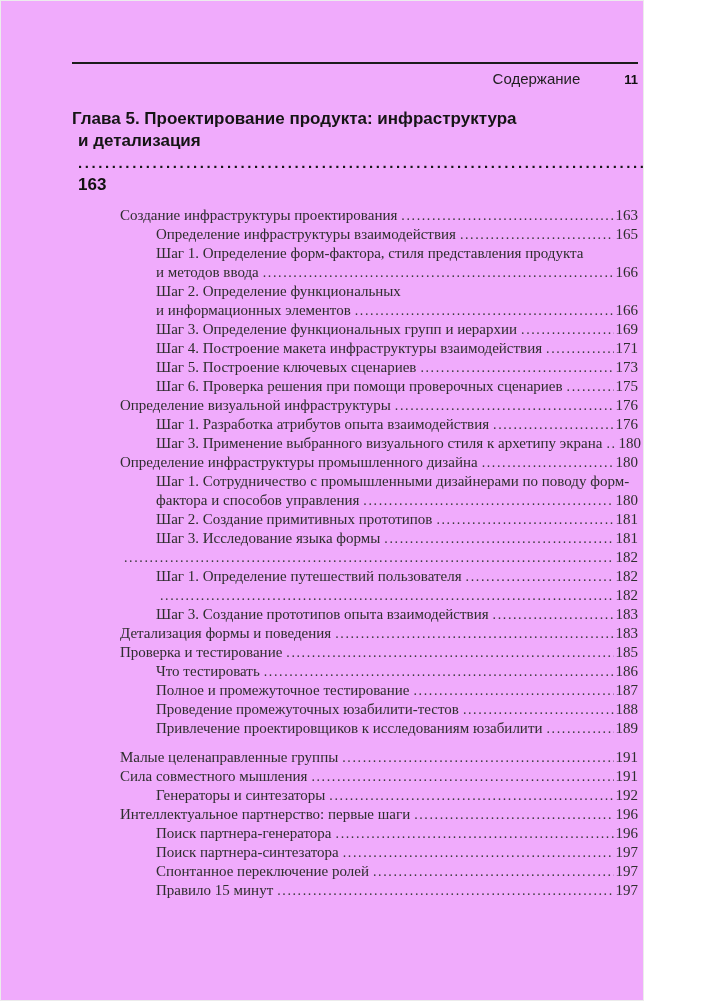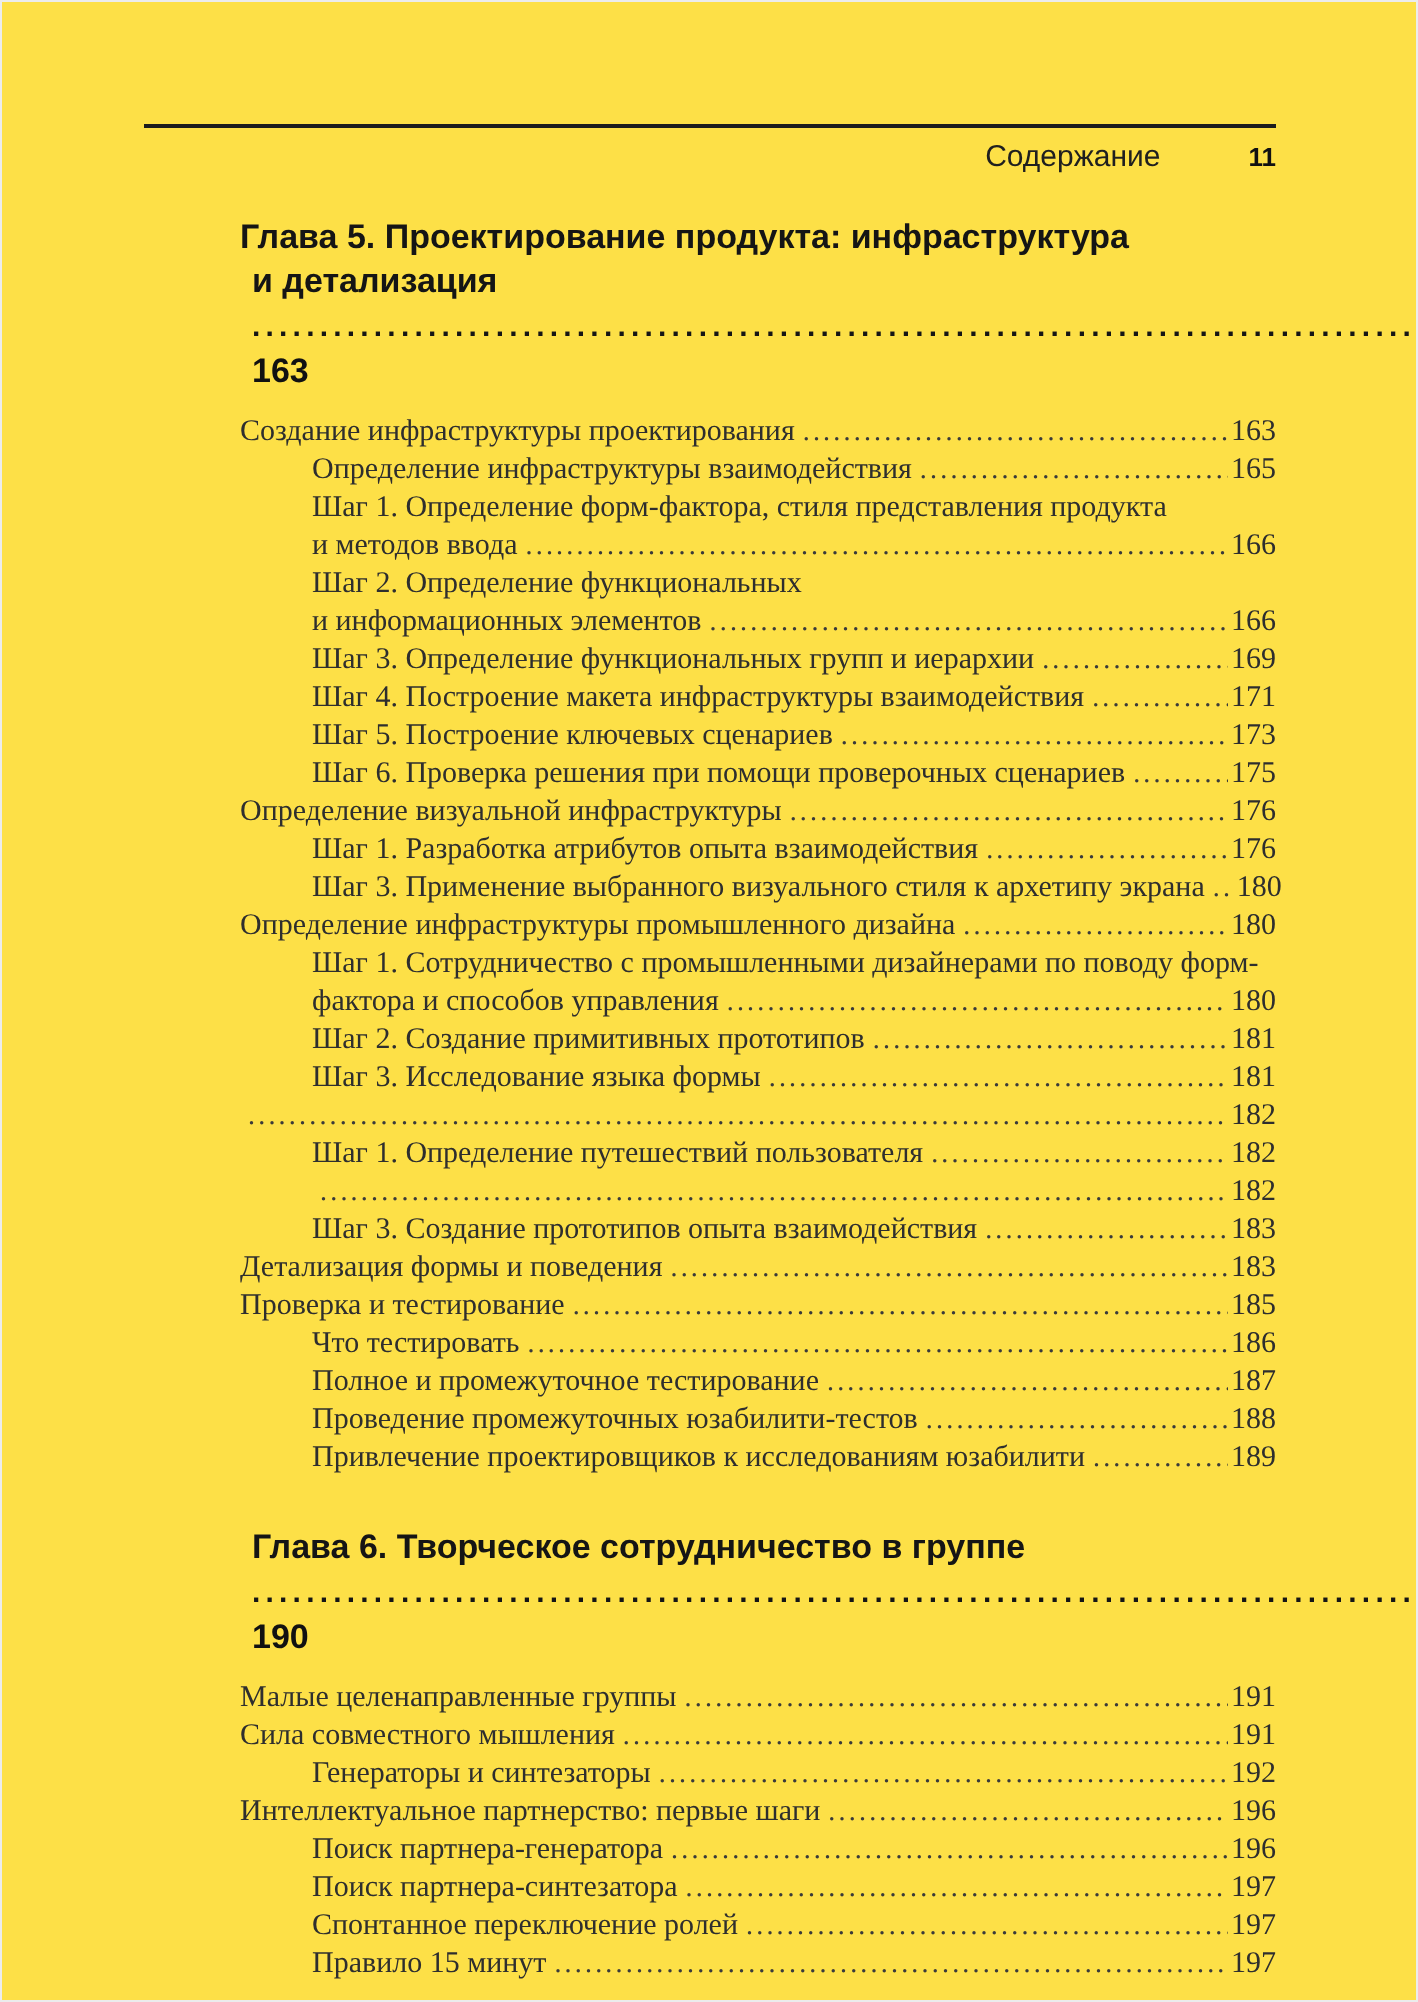--- a/index.html
+++ b/index.html
@@ -1,20 +1,20 @@
 <!DOCTYPE html>
 <html><head>
 <meta charset="utf-8">
 <style>
   html, body { margin: 0; padding: 0; background: #ffffff; }
   .page {
     position: relative;
-    width: 709px;
+    width: 644px;
     height: 1001px;
-    background: #fde047;
+    background: #f0abfc;
     box-shadow: inset 0 0 0 1px #ececec;
     font-family: "Liberation Serif", "DejaVu Serif", serif;
     color: #2e2e2e;
     overflow: hidden;
   }
   .content {
     position: absolute;
     left: 72px;
     top: 62px;
     width: 566px;
@@ -42,21 +42,21 @@
   .chapter-heading {
     font-family: "Liberation Sans", sans-serif;
     font-weight: bold;
     font-size: 17px;
     line-height: 22px;
     color: #151515;
     margin: 0;
   }
   .chapter:nth-of-type(1) .chapter-heading { margin-top: 21px; }
   .chapter:nth-of-type(2) .chapter-heading { margin-top: 24px; }
-  .heading-line { display: block; margin-left: 48px; }
+  .heading-line { display: block; }
   .heading-line.has-leader { display: flex; align-items: baseline; flex-direction: column; }
   .entries { margin-top: 10px; margin-left: 48px; }
   .entry {
     font-size: 15px;
     line-height: 19px;
     color: #2e2e2e;
   }
   .entry.lvl1 { padding-left: 36px; }
   .line { display: block; }
   .line.last { display: flex; align-items: baseline; }
@@ -276,27 +276,20 @@
             <div class="entry lvl1">
               <div class="line last">
                 <span class="txt">Привлечение проектировщиков к исследованиям юзабилити</span>
                 <span class="dots"></span>
                 <span class="pg">189</span>
               </div>
             </div>
           </div>
         </section>
         <section class="chapter">
-          <h2 class="chapter-heading">
-            <div class="heading-line has-leader">
-              <span class="txt">Глава 6. Творческое сотрудничество в группе</span>
-              <span class="dots dots-bold"></span>
-              <span class="pg pg-bold">190</span>
-            </div>
-          </h2>
           <div class="entries">
             <div class="entry lvl0">
               <div class="line last">
                 <span class="txt">Малые целенаправленные группы</span>
                 <span class="dots"></span>
                 <span class="pg">191</span>
               </div>
             </div>
             <div class="entry lvl0">
               <div class="line last">

